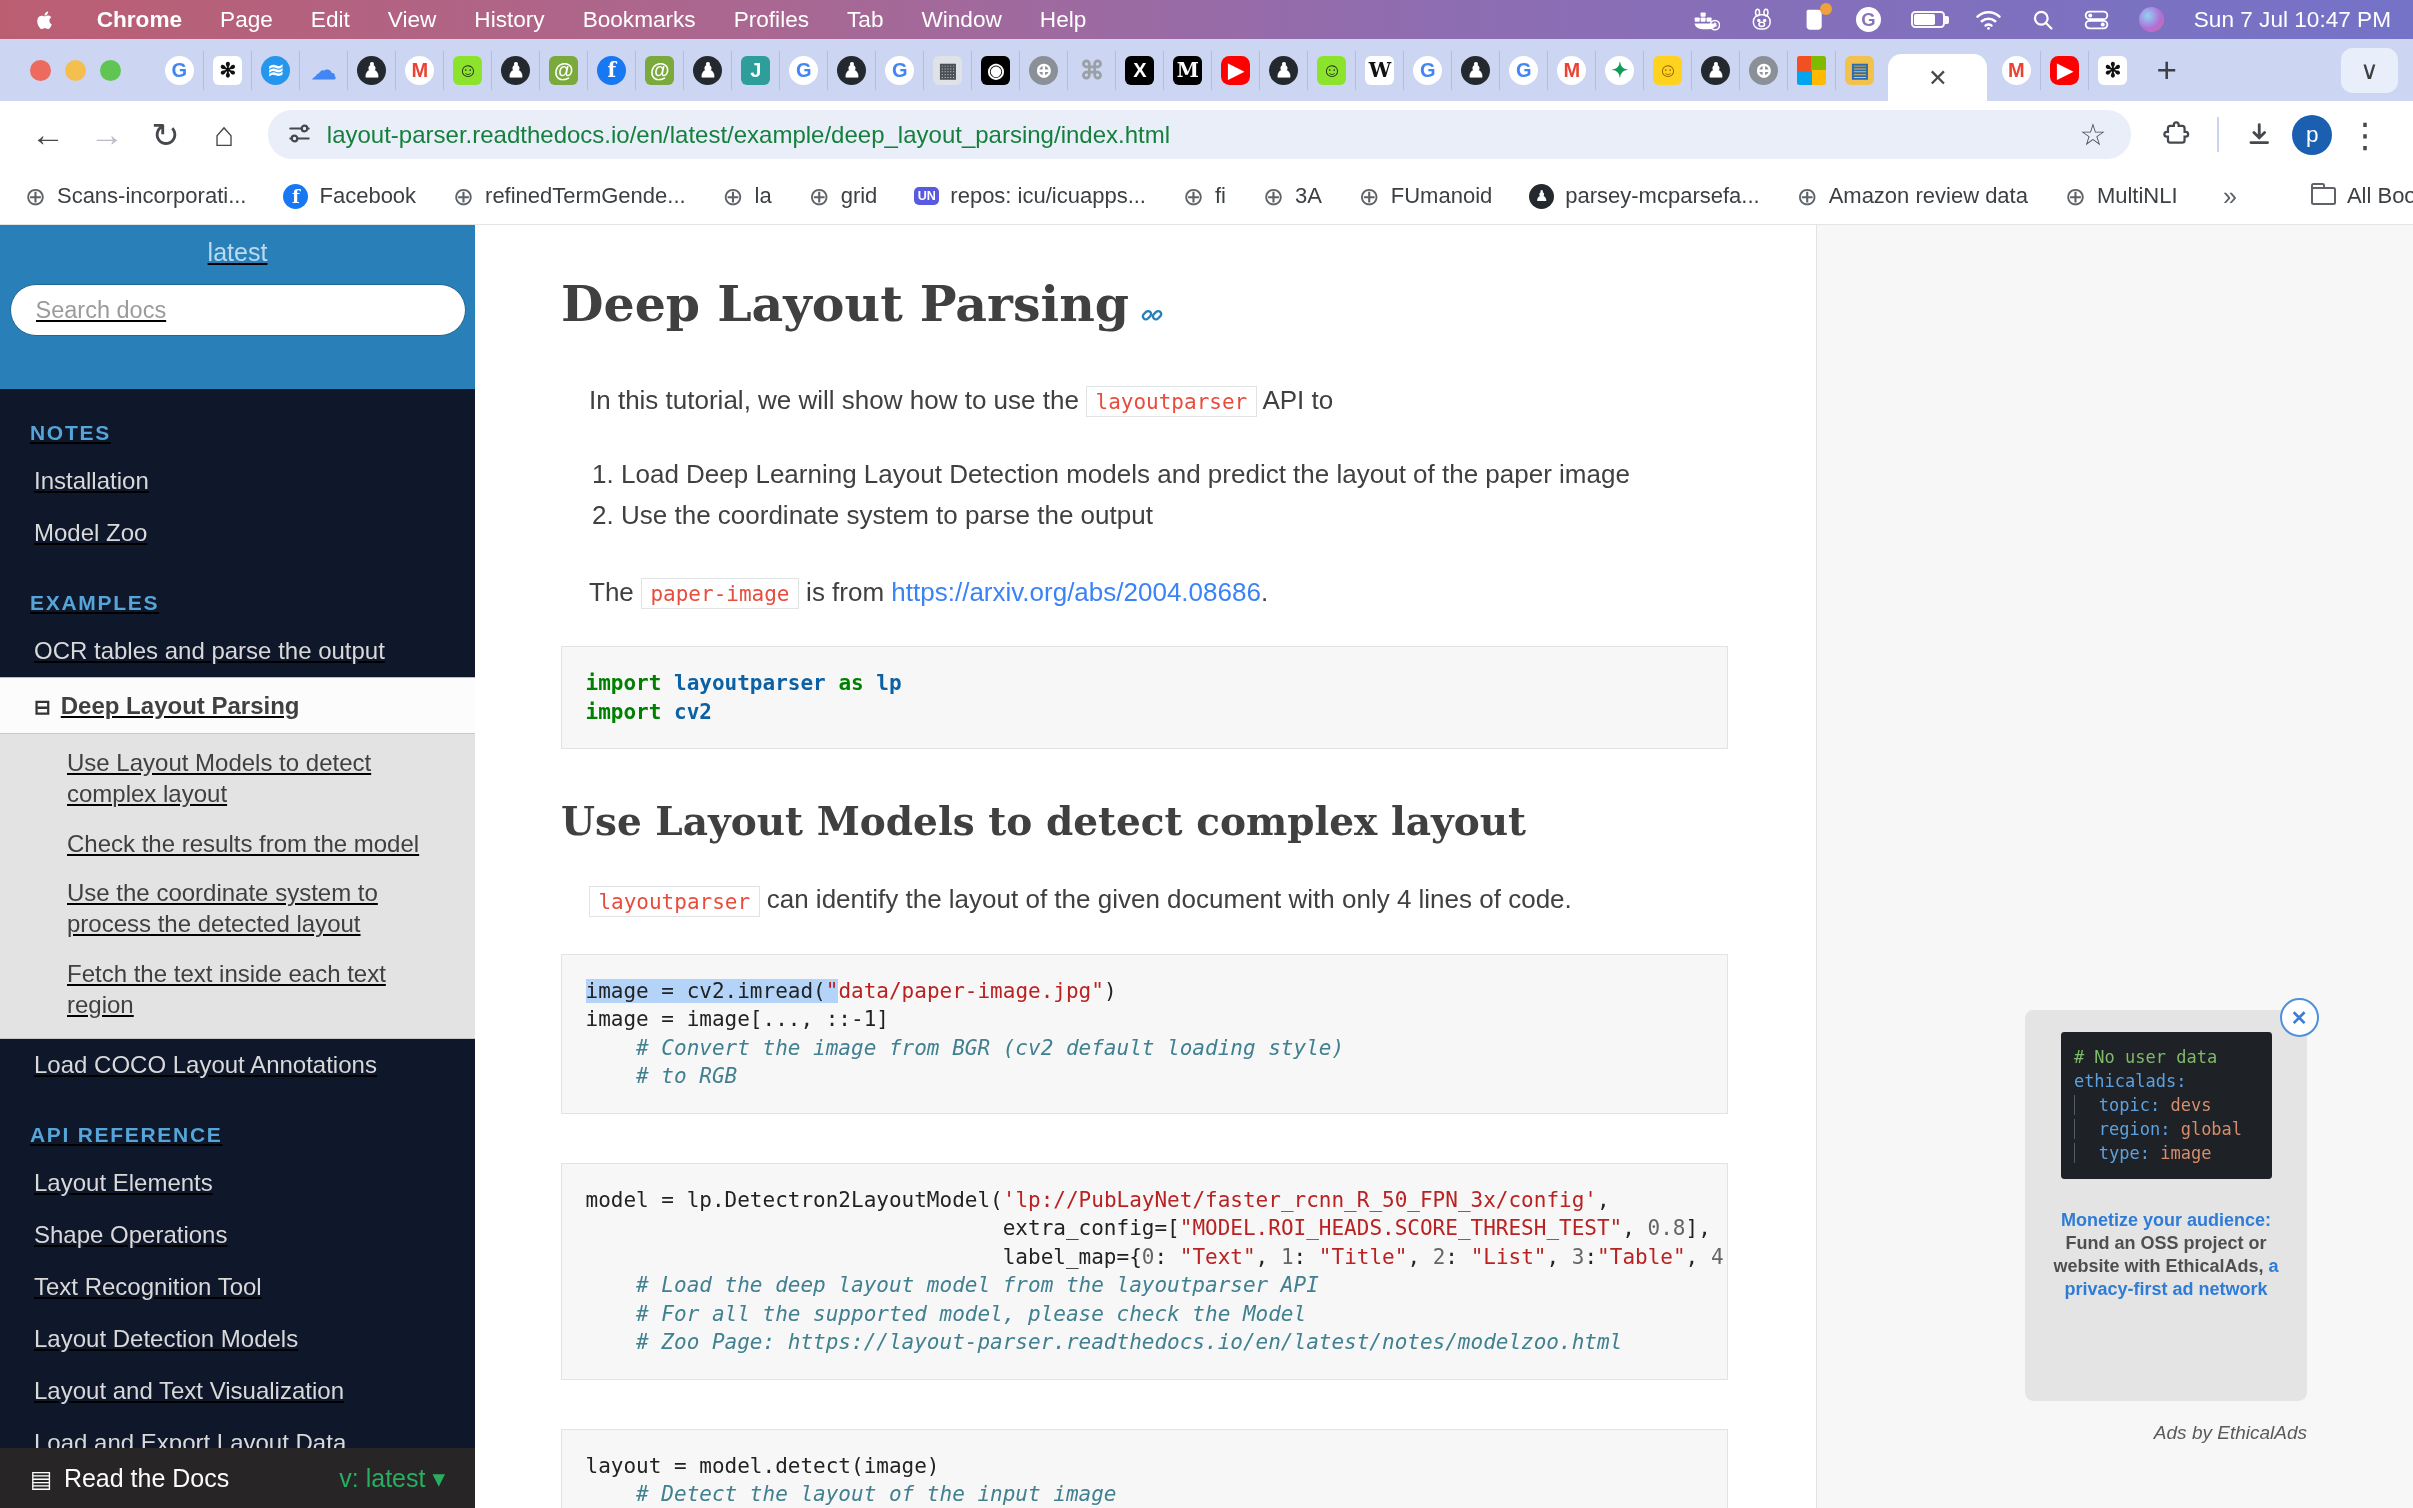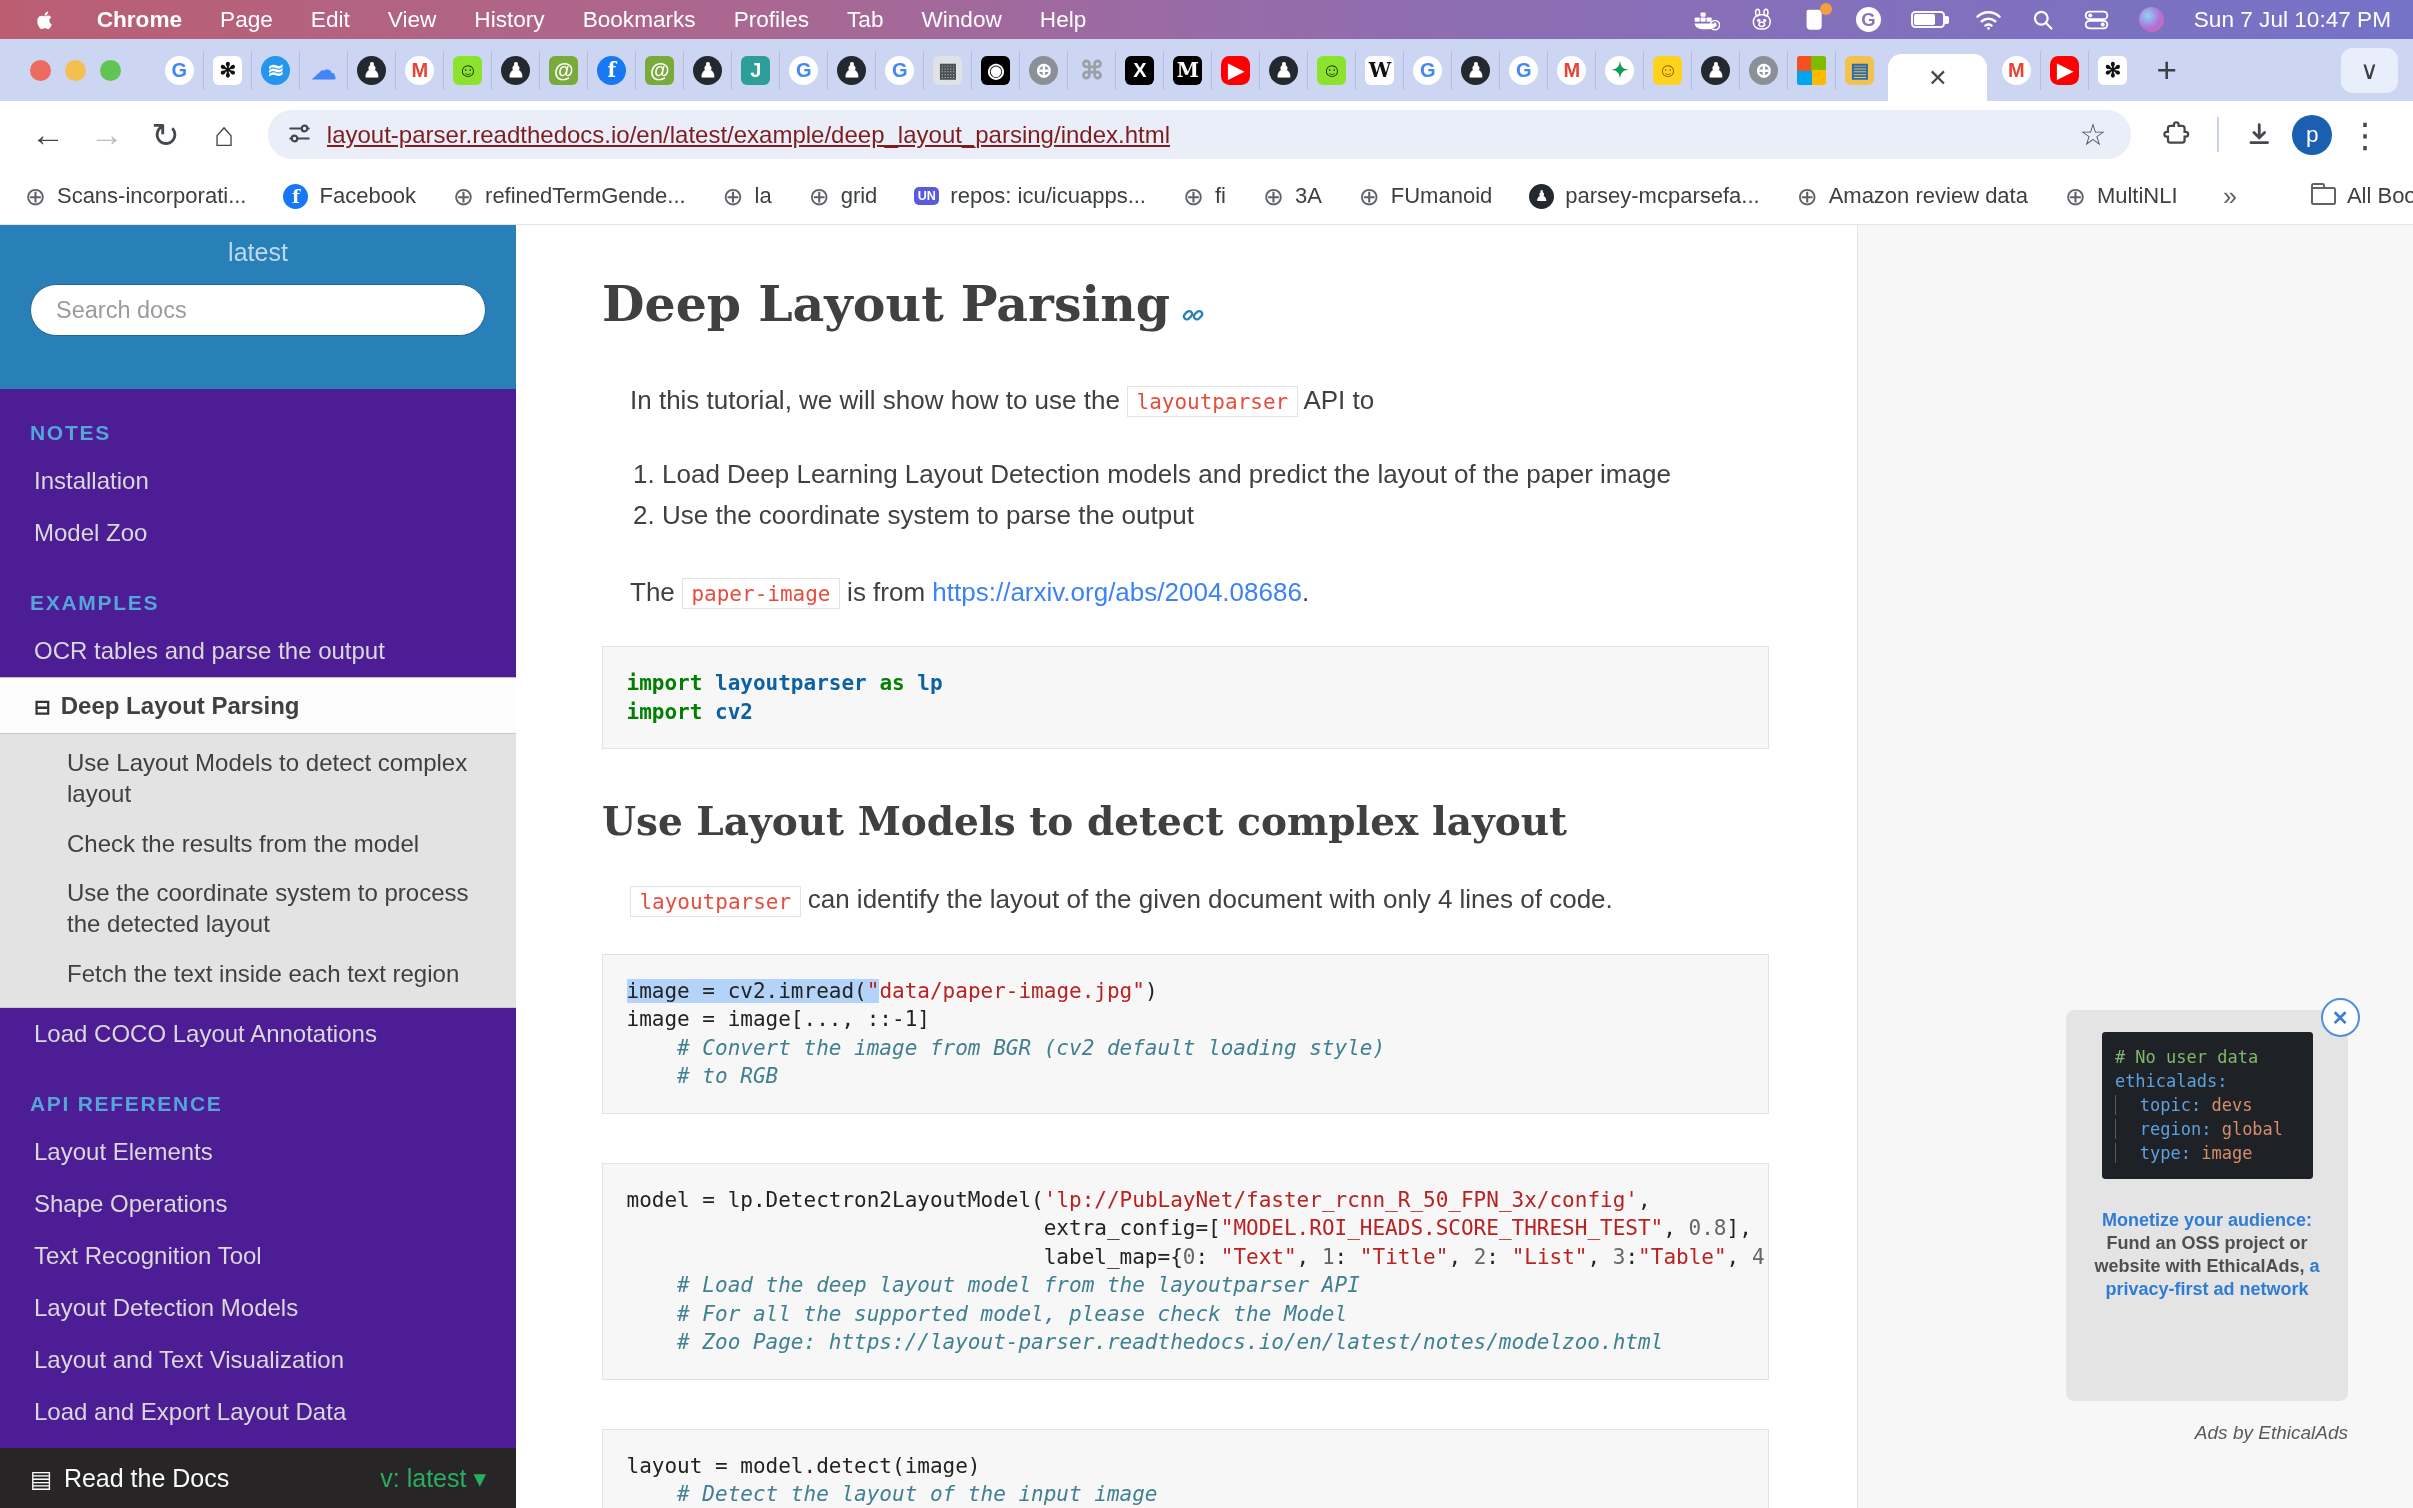--- a/index.html
+++ b/index.html
@@ -40,21 +40,21 @@
   .newtab { font-size:35px; color:#3c4043; padding:0 20px; font-weight:300; }
   .tab-search { margin-left:auto; width:57px; height:45px; background:#e9eefb; border-radius:11.7px;
     display:flex; align-items:center; justify-content:center; color:#3c4043; font-size:25px; }
 
   
   .toolbar { height:67px; background:#fff; display:flex; align-items:center; padding:0 22px; gap:6.7px; }
   .nav-ic { width:52px; height:52px; display:flex; align-items:center; justify-content:center; font-size:34px; color:#45494e; }
   .nav-ic.disabled { color:#b8bcc4; }
   .omnibox { flex:1; height:49px; background:#e9eef9; border-radius:24px; display:flex; align-items:center;
     padding:0 18.4px; margin:0 11.7px; }
-  .omni-url { flex:1; font-size:24px; color:#7f1d1d; margin-left:15px; white-space:nowrap; overflow:hidden;text-decoration:underline; }
+  .omni-url { flex:1; font-size:24px; color:#15803d; margin-left:15px; white-space:nowrap; overflow:hidden; }
   .omni-star { font-size:30px; color:#4a4e55; padding:0 6.7px; }
   .tb-div { width:1.7px; height:35px; background:#c9d4ee; margin:0 8.4px; }
   .avatar { width:40px; height:40px; border-radius:50%; background:#1b5fb1; color:#fff; font-size:22.6px;
     display:flex; align-items:center; justify-content:center; }
 
   
   .bookbar { height:57px; background:#fff; border-bottom:0.8px solid #e4e4e4; display:flex; align-items:center;
     padding:0 25px; gap:37px; font-size:22px; color:#3c4043; }
   .bm { display:flex; align-items:center; gap:11px; white-space:nowrap; }
   .ic-globe { color:#5f6368; font-size:25px; line-height:1; }
@@ -67,21 +67,21 @@
   .bm-overflow { font-size:25px; color:#5f6368; margin-left:8.4px; }
   .bb-div { width:1.7px; height:34px; background:#e0e0e0; }
   .folder { width:25px; height:18.4px; border:2.1px solid #5f6368; border-radius:2.5px; position:relative; }
   .folder::before { content:""; position:absolute; top:-5.9px; left:-1.7px; width:10px; height:4.2px;
     border:2.1px solid #5f6368; border-bottom:none; border-radius:2.5px 2.5px 0 0; }
 
   
   .page { display:flex; height:1284px; }
 
   
-  .sidebar { width:516px; background:#4c1d95; position:relative; flex-shrink:0; }
+  .sidebar { width:475px; background:#0f172a; position:relative; flex-shrink:0;text-decoration:underline; }
   .side-head { height:164px; background:#2980B9; padding-top:13.4px; }
   .version-label { text-align:center; color:#bcd9ee; font-size:25px; margin-bottom:17px; }
   .search-input { display:block; width:456px; margin:0 auto; height:52px; border-radius:26px;
     border:0.8px solid #1f6695; padding:0 25px; font-size:23.5px; color:#404040; font-family:"Liberation Sans",sans-serif; }
   .search-input::placeholder { color:#9b9b9b; }
   .side-nav { font-size:24px; }
   .cap { margin:32px 0 10px; padding:0 30px; color:#55a5d9; font-weight:700; font-size:21px; letter-spacing:1.7px; }
   .sitem { display:block; padding:11px 34px; color:#d9d9d9; line-height:1.25; }
   .sitem.current { background:#fcfcfc; color:#404040; font-weight:600; border-top:0.8px solid #bdbdbd; padding:12.6px 34px; }
   .expander { display:inline-block; margin-right:10px; color:#333; font-size:20px; }

